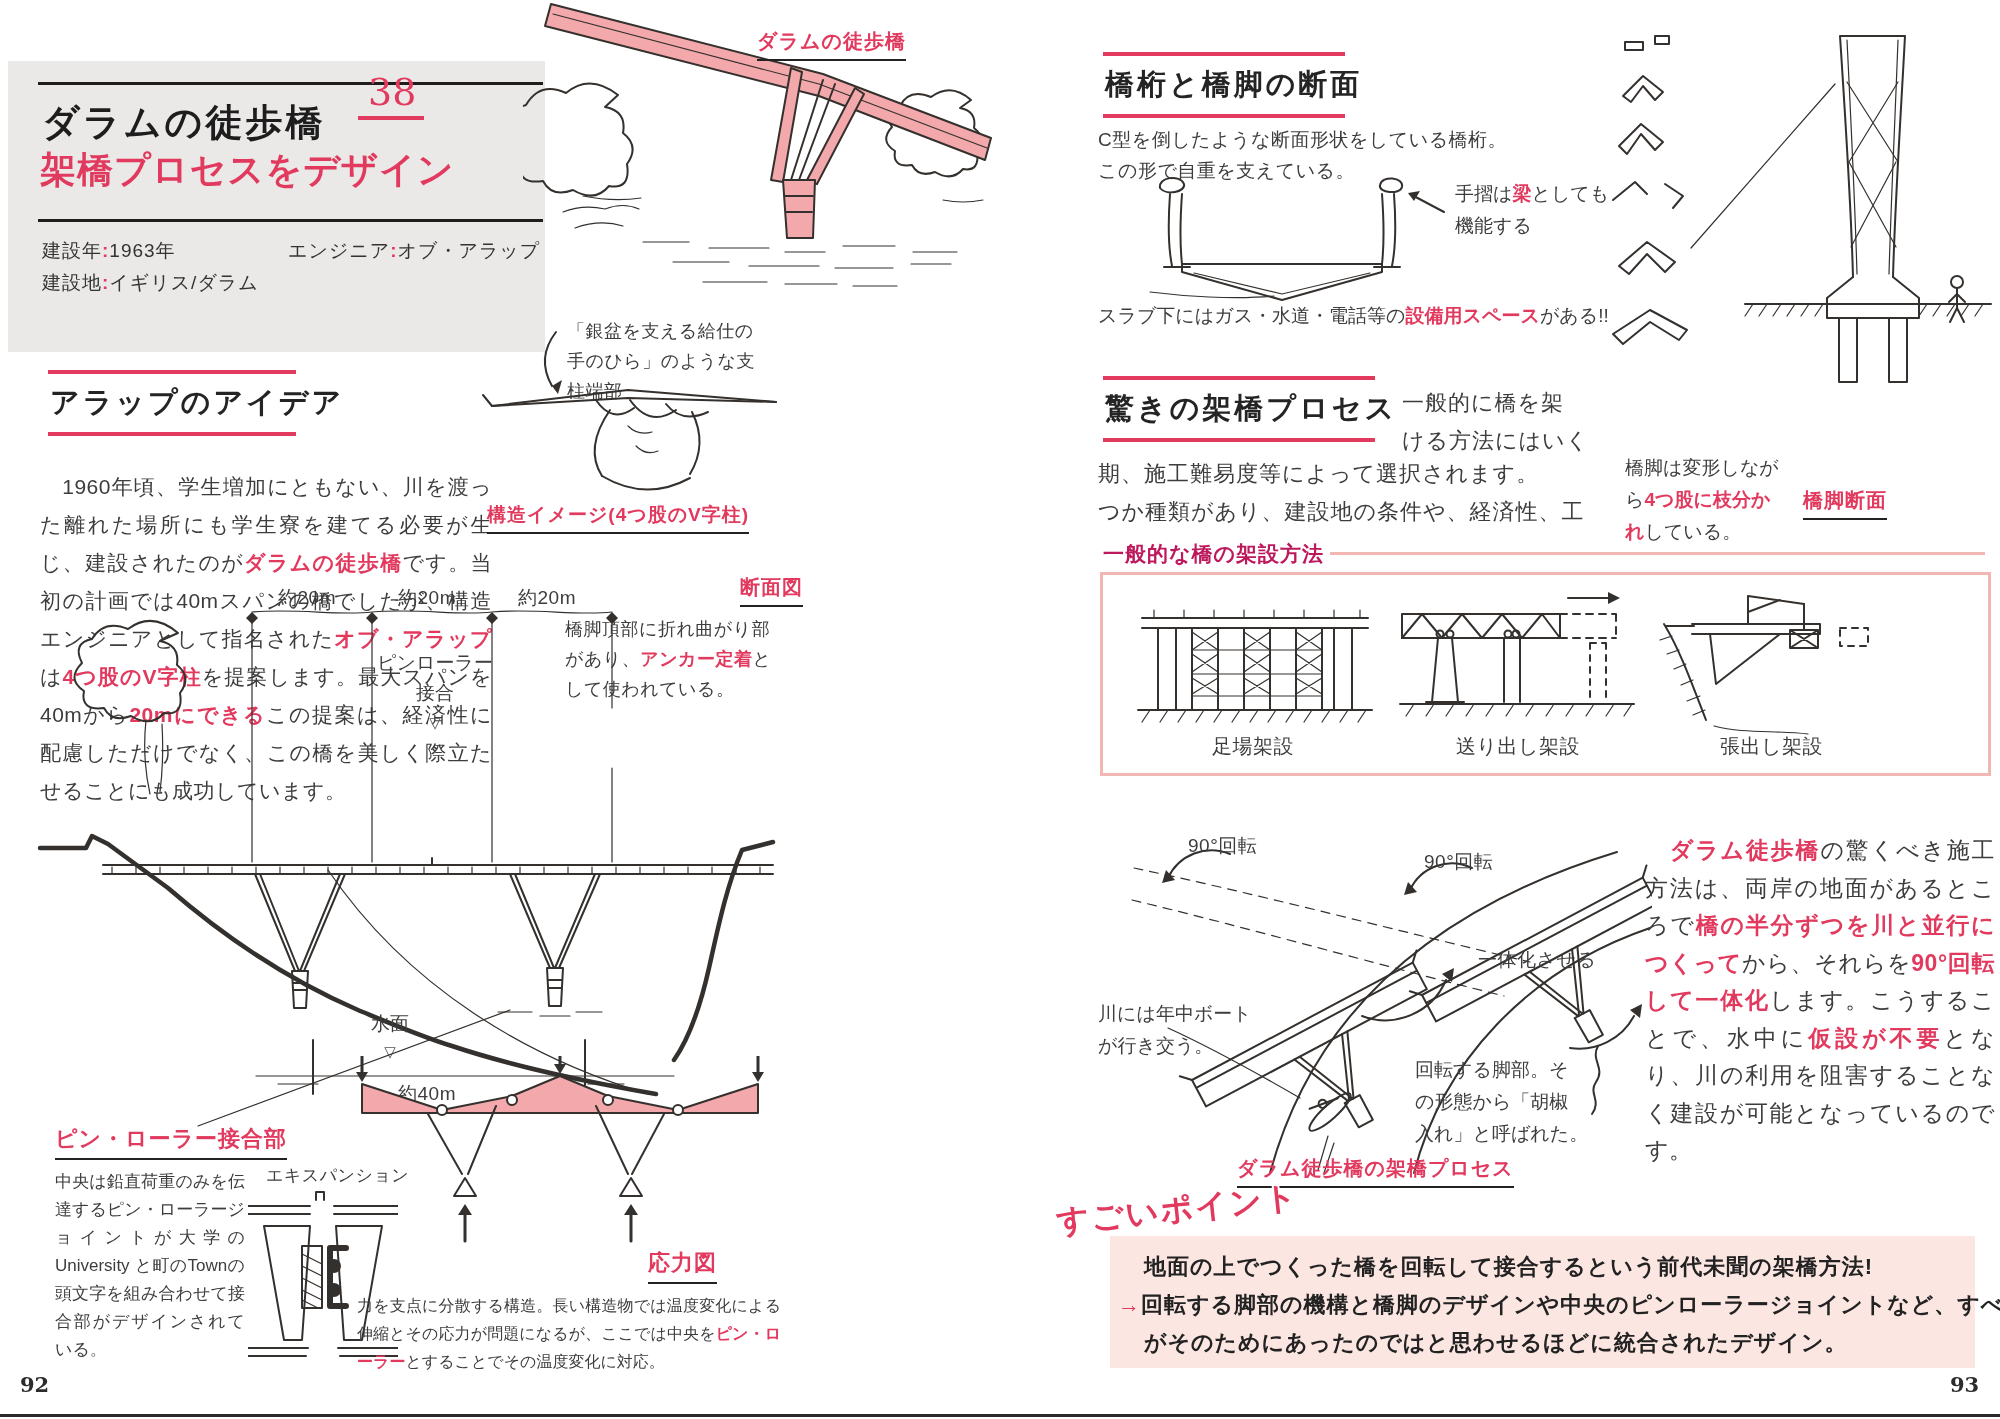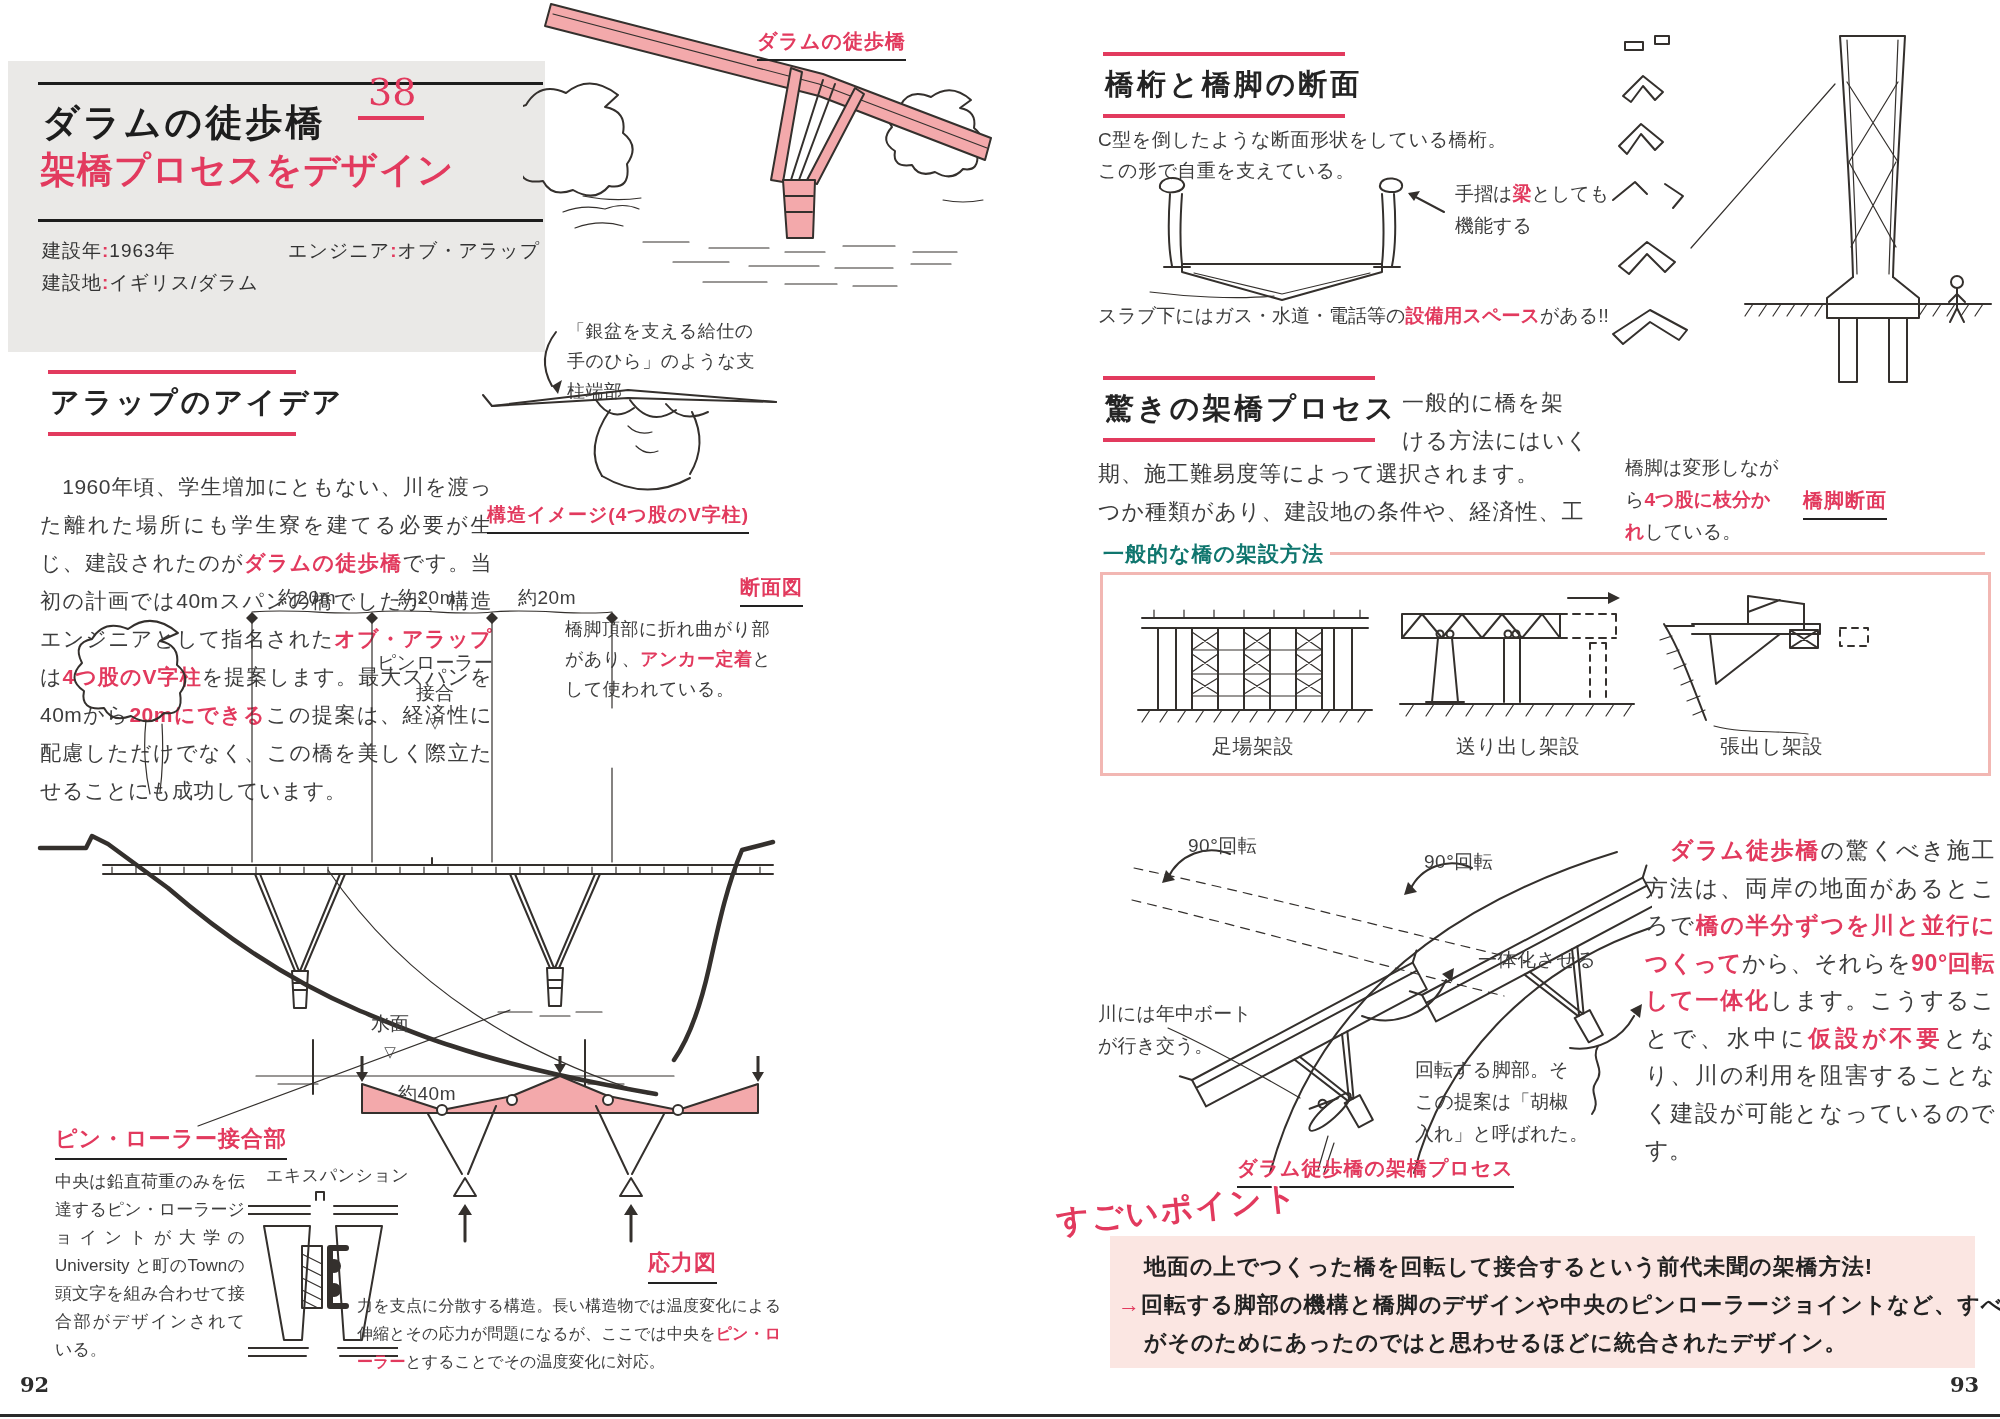--- a/index.html
+++ b/index.html
@@ -4,21 +4,21 @@
 <style>
   html,body{margin:0;padding:0;background:#888;}
   .spread{position:relative;width:2000px;height:1419px;background:#ffffff;
           font-family:"Liberation Sans","DejaVu Sans",sans-serif;color:#3b3b3b;overflow:hidden;}
   .abs{position:absolute;}
   .rd{color:#e23a5e;font-weight:700;}
   .sec{display:inline-block;border-top:4px solid #e23a5e;border-bottom:4px solid #e23a5e;
        padding:9px 8px 9px 2px;font-size:29px;font-weight:700;color:#242424;letter-spacing:3px;white-space:nowrap;}
   .rlabel{display:inline-block;color:#e23a5e;font-weight:700;font-size:20px;
           border-bottom:2.5px solid #222;padding-bottom:4px;letter-spacing:1px;white-space:nowrap;}
-  .rlabel-plain{color:#0f766e;font-weight:700;font-size:21px;letter-spacing:1px;white-space:nowrap;font-family:Liberation Mono, monospace;}
+  .rlabel-plain{color:#be185d;font-weight:700;font-size:21px;letter-spacing:1px;white-space:nowrap;font-family:Liberation Mono, monospace;}
   .body-text{font-size:21px;line-height:38px;text-align:justify;color:#3d3d3d;letter-spacing:0.5px;}
   .capline{font-size:19px;line-height:32px;color:#3d3d3d;letter-spacing:0.5px;white-space:nowrap;}
   .pagenum{font-family:"DejaVu Serif","Liberation Serif",serif;font-size:21px;font-weight:700;color:#2c2c2c;}
   svg{display:block;}
   .sk{stroke:#34302d;stroke-width:2;fill:none;stroke-linecap:round;stroke-linejoin:round;}
   .skb{stroke:#34302d;stroke-width:4.5;fill:none;stroke-linecap:round;stroke-linejoin:round;}
   .skt{stroke:#34302d;stroke-width:1.2;fill:none;stroke-linecap:round;}
   .pink{fill:#f3a9ab;stroke:#34302d;stroke-width:2;stroke-linejoin:round;}
   .dark{fill:#34302d;stroke:none;}
 </style>
@@ -310,21 +310,21 @@
   </svg>
   <div class="abs capline" style="left:1188px;top:830px;">90°回転</div>
   <div class="abs capline" style="left:1424px;top:846px;">90°回転</div>
   <div class="abs capline" style="left:1478px;top:944px;">一体化させる</div>
   <div class="abs" style="left:1098px;top:998px;font-size:19px;line-height:32px;color:#3d3d3d;">
     <div>川には年中ボート</div>
     <div>が行き交う。</div>
   </div>
   <div class="abs" style="left:1415px;top:1054px;font-size:19px;line-height:32px;color:#3d3d3d;">
     <div>回転する脚部。そ</div>
-    <div>この提案は「胡椒</div>
+    <div>の形態から「胡椒</div>
     <div>入れ」と呼ばれた。</div>
   </div>
   <div class="abs" style="left:1237px;top:1155px;">
     <span class="rlabel">ダラム徒歩橋の架橋プロセス</span>
   </div>
 
   <div class="abs rich" style="left:1645px;top:832px;width:350px;font-size:23px;line-height:37.5px;text-align:justify;color:#3d3d3d;letter-spacing:0.5px;"><span>　</span><span class="rd">ダラム徒歩橋</span><span>の驚くべき施工方法は、両岸の地面があるところで</span><span class="rd">橋の半分ずつを川と並行につくって</span><span>から、それらを</span><span class="rd">90°回転して一体化</span><span>します。こうすることで、水中に</span><span class="rd">仮設が不要</span><span>となり、川の利用を阻害することなく建設が可能となっているのです。</span></div>
 
   <div class="abs" style="left:1056px;top:1188px;font-size:32px;font-weight:700;color:#e23a5e;transform:rotate(-6deg);letter-spacing:2px;text-shadow:2px 2px 0 #fff,-2px 2px 0 #fff,2px -2px 0 #fff,-2px -2px 0 #fff;">すごいポイント</div>
   <div class="abs" style="left:1110px;top:1236px;width:865px;height:132px;background:#fbe6e2;"></div>

